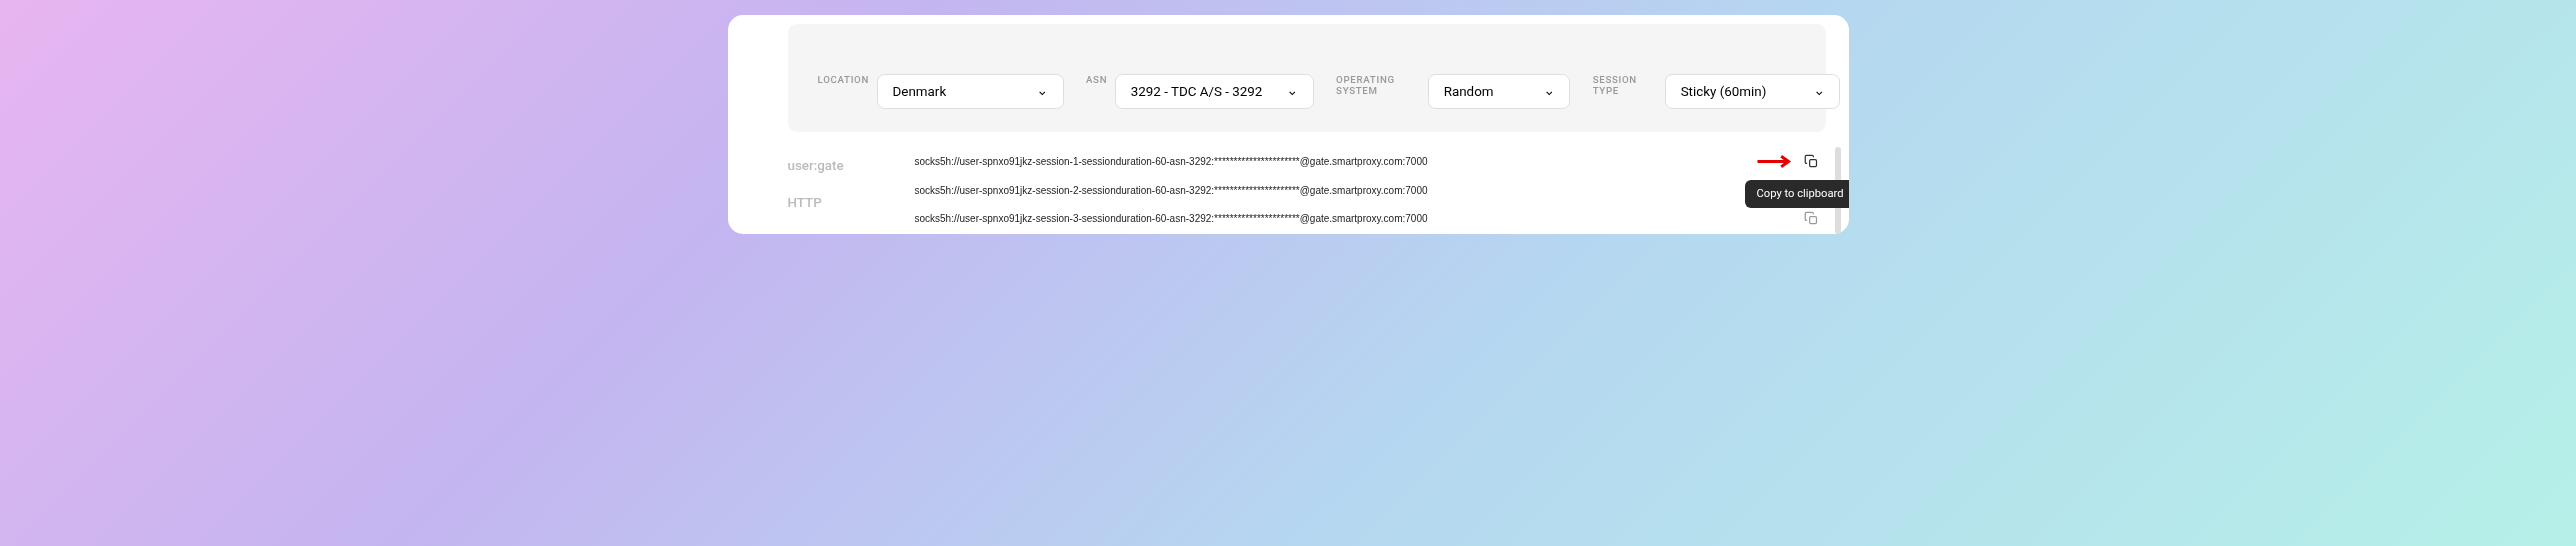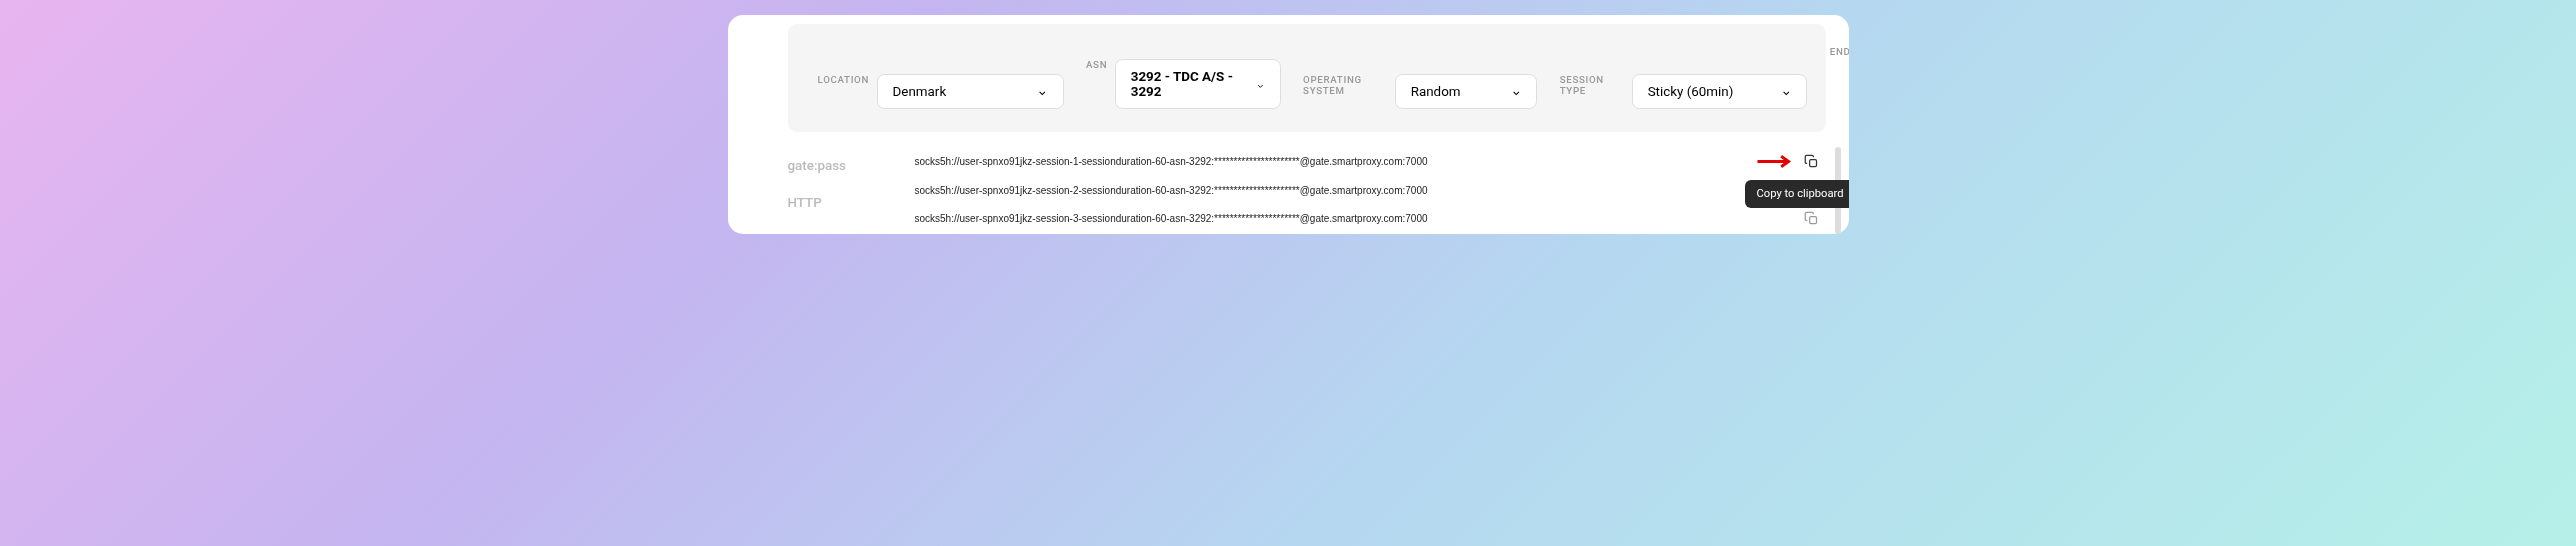--- a/index.html
+++ b/index.html
@@ -55,21 +55,21 @@
       display: flex;
       align-items: center;
       justify-content: space-between;
       gap: 11.2px;
       font-size: 13.4px;
       cursor: pointer;
       min-height: 34px;
     }
     
     .dropdown-location { width: 187px; gap: 32px; }
-    .dropdown-asn { width: 166px; font-weight: bold; }
+    .dropdown-asn { width: 199px; }
     .dropdown-os { width: 168px; }
     .dropdown-session { width: 196px; }
     
     .input-endpoints {
       background: white;
       border: 0.7px solid #ddd;
       border-radius: 7.5px;
       padding: 23px 15px;
       font-size: 13.4px;
       width: 86px;
@@ -310,21 +310,21 @@
           </div>
         </div>
       </div>
     </div>
 
   </div>
 
   <div class="content-area">
 
     <div class="sidebar">
-      <div class="sidebar-item">gate:pass</div>
+      <div class="sidebar-item">user:gate</div>
       <div class="sidebar-item">HTTP</div>
     </div>
 
     <div class="endpoint-list">
 
       <div class="endpoint-row">
         <span class="endpoint-text">socks5h://user-spnxo91jkz-session-1-sessionduration-60-asn-3292:**********************@gate.smartproxy.com:7000</span>
         <div class="copy-area">
           <span class="arrow">
             <svg viewBox="0 0 50 20">

